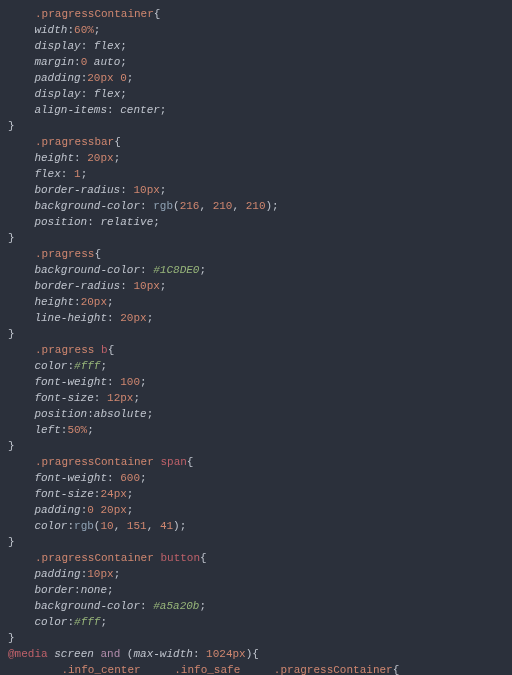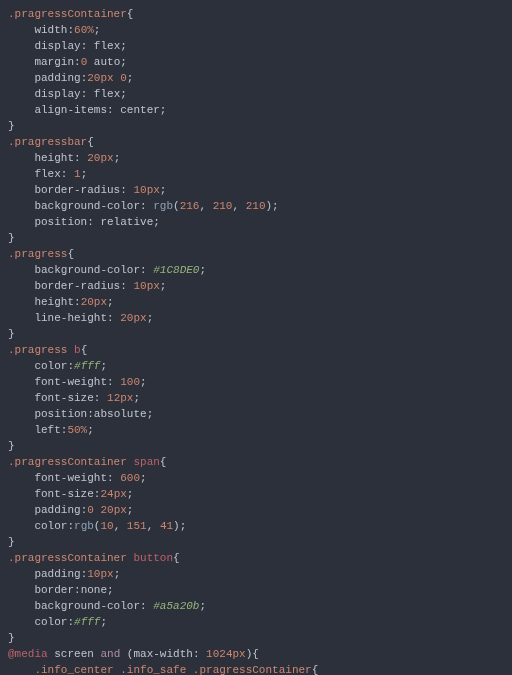--- a/index.html
+++ b/index.html
@@ -1,20 +1,20 @@
 <!DOCTYPE html>
 <html><head>
 <meta charset="utf-8">
 <style>
   html,body{margin:0;padding:0;background:#2b303b;font-family:Consolas,Monaco,'Courier New',monospace;font-size:11px;line-height:16px;}
   .editor{padding:6px 0 6px 8px;white-space:pre;color:#c0c5ce;}
   .line{display:block;}
-  .sel{color:#d08770;}
+  .sel{color:#d08770;margin-left:27px;}
   .tag{color:#bf616a;}
-  .prop{color:#c0c5ce;}
+  .prop{color:#c0c5ce;font-style:italic;}
   .punc{color:#c0c5ce;}
   .num{color:#d08770;margin-top:25px;}
   .hex{color:#97b57a;font-style:italic;}
   .kw{color:#b48ead;text-align:center;}
   .at{color:#bf616a;}
   .fn{color:#8fa1b3;}
 </style>
 </head>
 <body>
 

